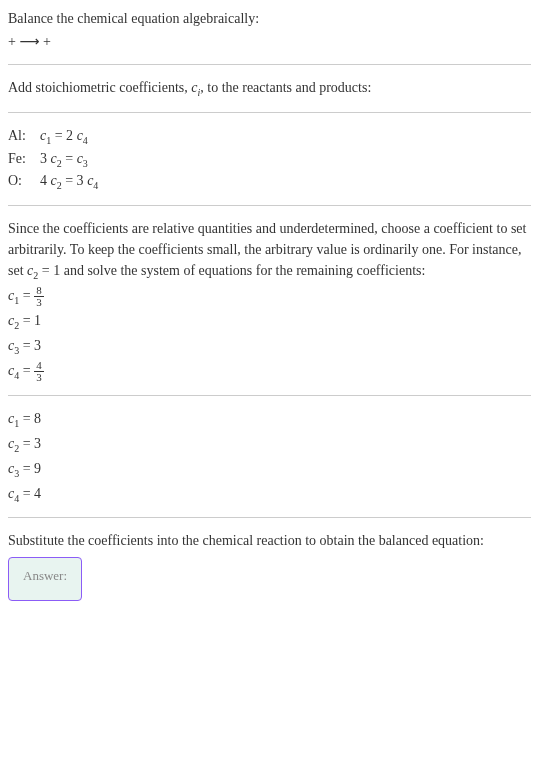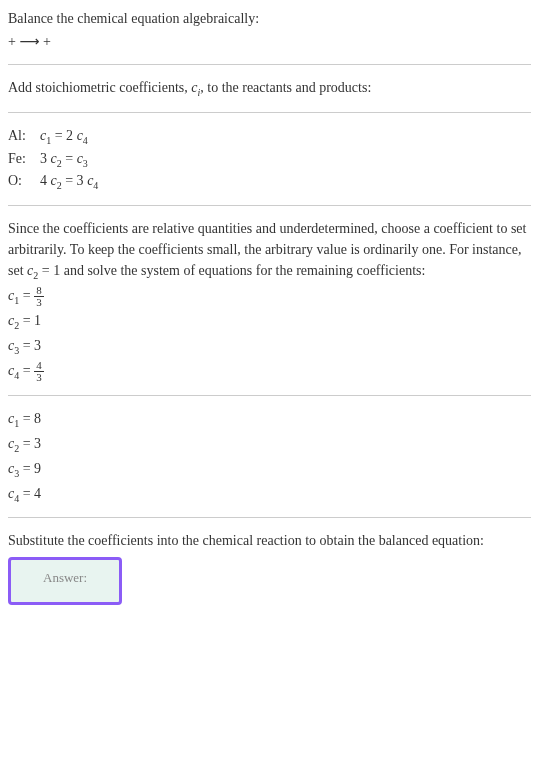--- a/index.html
+++ b/index.html
@@ -54,23 +54,23 @@
       display: flex;
       line-height: 1.5;
     }
     .table-label {
       width: 32px;
       text-align: left;
       padding-right: 6px;
     }
     .answer-box {
       background: #e8f4f0;
-      border: 3px solid #8b5cf6;
+      border: 1px solid #8b5cf6;
       border-radius: 4px;
-      padding: 10px 32px;
+      padding: 10px 14px;
       display: inline-block;
       margin-top: 4px;
     }
     .answer-label {
       color: #888;
       font-size: 13px;
       margin-bottom: 6px;
     }
     .answer-eq {
       padding-left: 18px;

